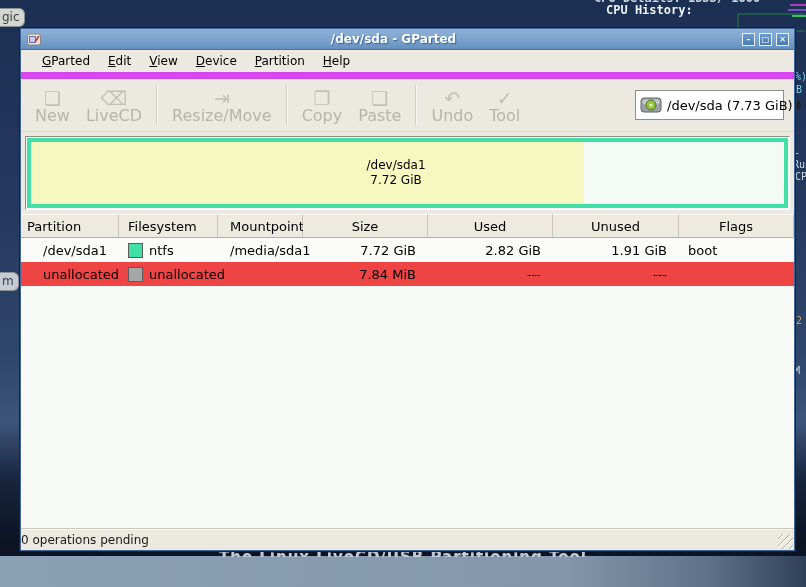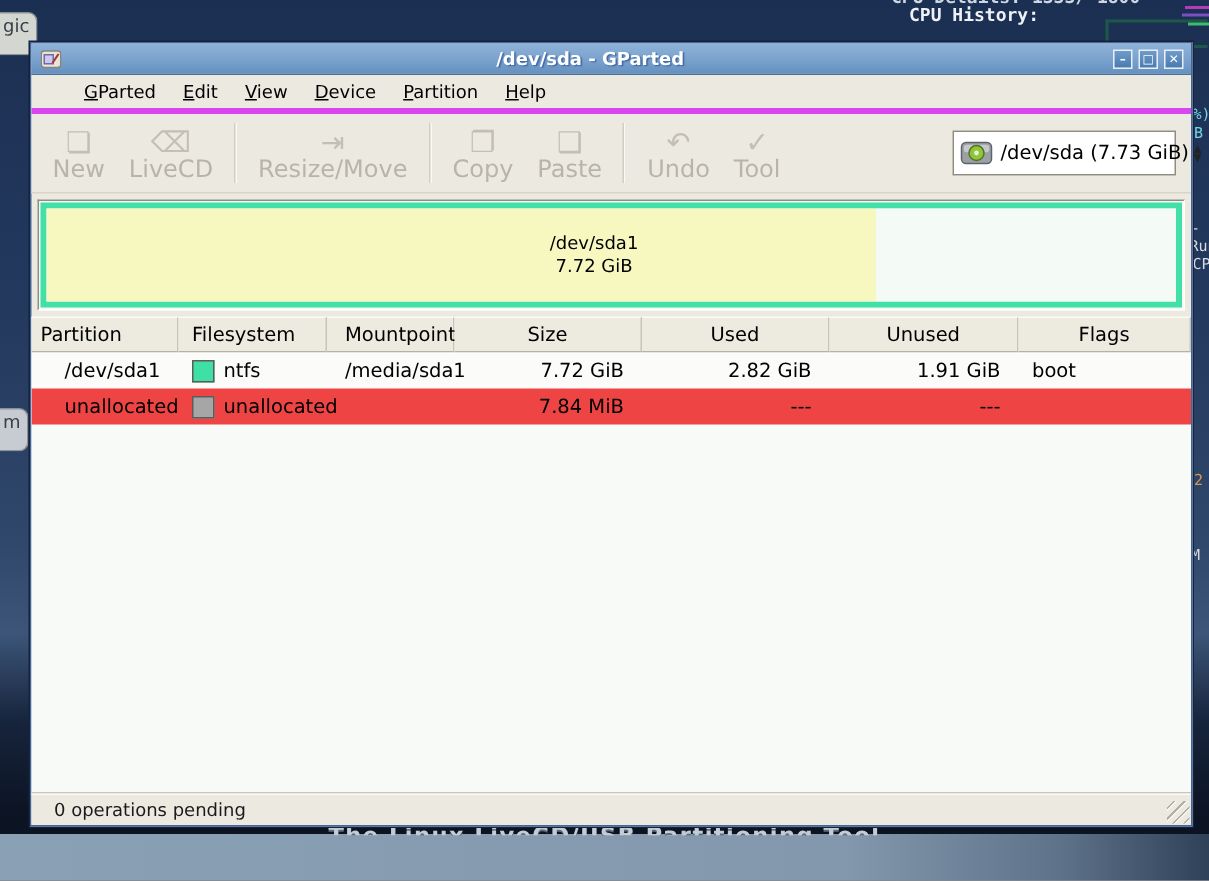--- a/index.html
+++ b/index.html
@@ -30,21 +30,21 @@
     position:absolute;left:737px;top:13px;width:66px;height:15px;
     border:2px solid #1d5948;border-right:none;
   }
   .corner-line{position:absolute;height:2px;}
   .cl1{left:790px;top:4px;width:16px;background:#b13dbd;}
   .cl2{left:788px;top:9px;width:18px;background:#7a4fc0;}
   .cl3{left:792px;top:15px;width:14px;background:#3dbd6a;}
   
   .edge-tab{
     position:absolute;left:0;background:#d4d6d2;border:1px solid #8d9097;border-left:none;
-    border-radius:0 6px 6px 0;color:#3a3f46;font-size:12px;padding:1px 4px 12px 2px;
+    border-radius:0 6px 6px 0;color:#3a3f46;font-size:12px;padding:1px 4px 2px 2px;
   }
   .tab-gic{top:8px;}
   .tab-m{top:272px;background:#c7ccd3;}
   
   .rfrag{
     position:absolute;font-family:"DejaVu Sans Mono","Liberation Mono",monospace;
     font-size:10px;line-height:10px;color:#d8dde2;white-space:nowrap;
   }
   .rf-cyan{color:#74d6e6;}
   .rf-orange{color:#d89a50;}
@@ -74,21 +74,21 @@
   .win-btns{display:flex;gap:4px;margin-right:5px;}
   .win-btn{
     width:13px;height:13px;border:1px solid #e8eef5;
     background:linear-gradient(180deg,#6f9cc9,#4a7bb0);
     color:#fff;font-size:8px;line-height:11px;text-align:center;font-weight:bold;
     box-sizing:border-box;
   }
   
   .menubar{
     height:22px;flex:0 0 22px;display:flex;align-items:center;
-    background:#ece9e1;border-bottom:4px solid #d946ef;padding-left:26px;
+    background:#ece9e1;border-bottom:7px solid #d946ef;padding-left:12px;
   }
   .menu-item{font-size:12px;color:#000;padding:2px 9px;}
   .menu-item u{text-decoration:underline;}
   
   .toolbar{
     height:52px;flex:0 0 52px;display:flex;align-items:center;
     background:#ece9e1;border-bottom:1px solid #d8d4c8;padding:0 6px;
   }
   .tool-btn{
     display:flex;flex-direction:column;align-items:center;justify-content:center;
@@ -141,21 +141,21 @@
   .pad-fs{padding-left:9px;}
   .pad-mnt{padding-left:12px;}
   .num{justify-content:flex-end;padding-right:12px;}
   .pad-flags{padding-left:9px;}
   .swatch{width:15px;height:15px;border:1px solid #5c5c5c;margin-right:6px;flex:0 0 auto;box-sizing:border-box;}
   
   .statusbar{
     flex:0 0 20px;background:#ece9e1;border-top:1px solid #fbfaf6;
     box-shadow:0 -1px 0 #c9c6bb;display:flex;align-items:center;position:relative;
   }
-  .status-text{font-size:12px;color:#1a1a1a;padding-left:15px;}
+  .status-text{font-size:12px;color:#1a1a1a;padding-left:0;}
   .grip{
     position:absolute;right:1px;bottom:1px;width:15px;height:15px;
     background:repeating-linear-gradient(135deg,transparent 0 3px,#b3afa3 3px 4px,#f6f5f0 4px 5px);
   }
 </style>
 </head>
 <body>
 
 <div class="desk-bottom"></div>
 <div class="desk-caption">The Linux LiveCD/USB Partitioning Tool</div>

